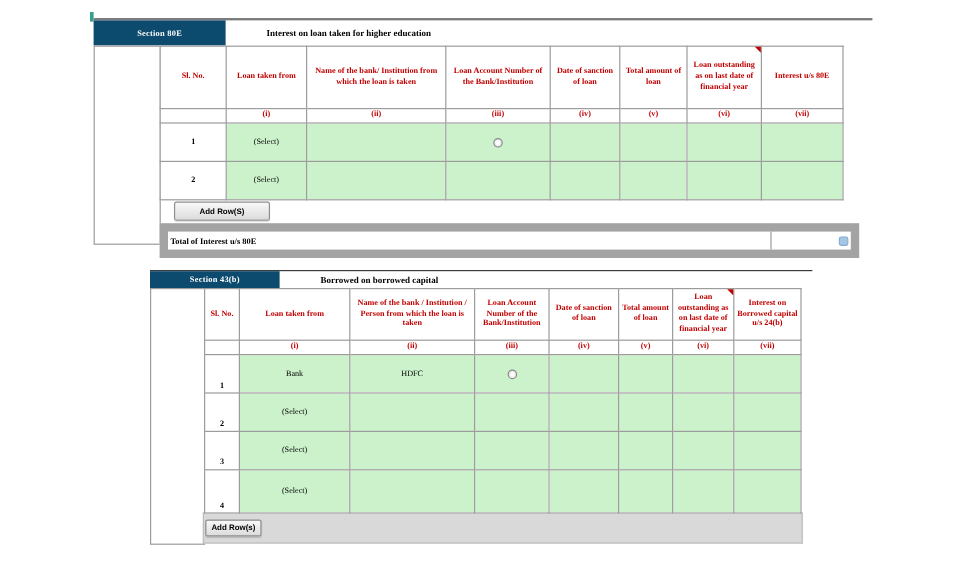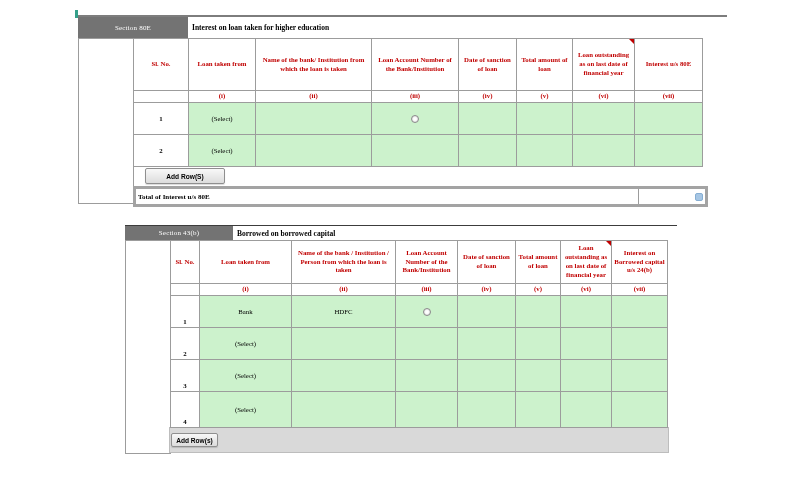--- a/index.html
+++ b/index.html
@@ -2,44 +2,44 @@
 <html><head>
 <meta charset="utf-8">
 <style>
   html,body{margin:0;padding:0;}
   body{width:800px;height:480px;background:#ffffff;font-family:"Liberation Serif",serif;}
   .page{position:relative;width:800px;height:480px;background:#ffffff;overflow:hidden;}
 
   .topline{position:absolute;background:#7d7d7d;}
   .teal-mark{position:absolute;left:75px;top:10px;width:3px;height:8px;background:#35a08a;}
 
-  .sec-label{position:absolute;background:#737373;color:#ffffff;font-weight:normal;
+  .sec-label{position:absolute;background:#0c4a6e;color:#ffffff;font-weight:bold;
     font-size:7px;display:flex;align-items:center;justify-content:center;letter-spacing:.2px;}
   .sec-title{position:absolute;color:#000000;font-weight:bold;font-size:7.5px;
-    display:flex;align-items:center;}
+    display:flex;align-items:center;margin-left:30px;}
 
   table.sheet{position:absolute;border-collapse:collapse;table-layout:fixed;background:#ffffff;}
   table.sheet th, table.sheet td{border:1px solid #9c9c9c;padding:0 2px;overflow:hidden;}
   table.sheet th{color:#c00000;font-weight:bold;font-size:6.8px;line-height:1.3;text-align:center;vertical-align:middle;}
   table.sheet td{font-size:6.8px;color:#000000;text-align:center;vertical-align:middle;}
   td.green{background:#ccf2cc;}
   td.sl{background:#ffffff;font-weight:bold;}
   td.sl.bottom{vertical-align:bottom;padding-bottom:2px;}
   tr.subhdr th{font-size:6.8px;font-weight:bold;height:11px;background:#ffffff;}
 
   .leftcell{position:absolute;background:#ffffff;border:1px solid #9c9c9c;}
 
   .addrow-btn{position:absolute;background:linear-gradient(#f8f8f8,#dcdcdc);
     border:1px solid #8f8f8f;border-radius:2px;font-family:"Liberation Sans",sans-serif;
     font-weight:bold;font-size:6.6px;color:#000;display:flex;align-items:center;justify-content:center;
     box-shadow:0 1px 1px rgba(0,0,0,.15);cursor:pointer;padding:0;}
 
   .gray-strip{position:absolute;background:#d9d9d9;border:1px solid #bdbdbd;border-top:none;}
 
-  .total-row{position:absolute;border:3px solid #a3a3a3;background:#ffffff;display:flex;}
+  .total-row{position:absolute;border:7px solid #a3a3a3;background:#ffffff;display:flex;}
   .total-label{flex:0 0 500px;font-weight:bold;font-size:7px;display:flex;align-items:center;padding-left:2px;}
   .total-value{flex:1;border-left:1px solid #9c9c9c;position:relative;font-size:7px;display:flex;align-items:center;justify-content:flex-end;}
   .blue-dot{position:absolute;right:2px;top:4px;width:6px;height:6px;background:#a6c6e4;border:1px solid #86aed3;border-radius:2px;}
 
   .circle-glyph{display:inline-block;width:6px;height:6px;border:1px solid #8a8a8a;border-radius:50%;
     background:radial-gradient(#ffffff 30%,#cfcfcf 100%);vertical-align:middle;}
 
   .comment-tri{position:absolute;width:0;height:0;border-top:5px solid #c00000;border-left:5px solid transparent;}
 </style>
 </head>

